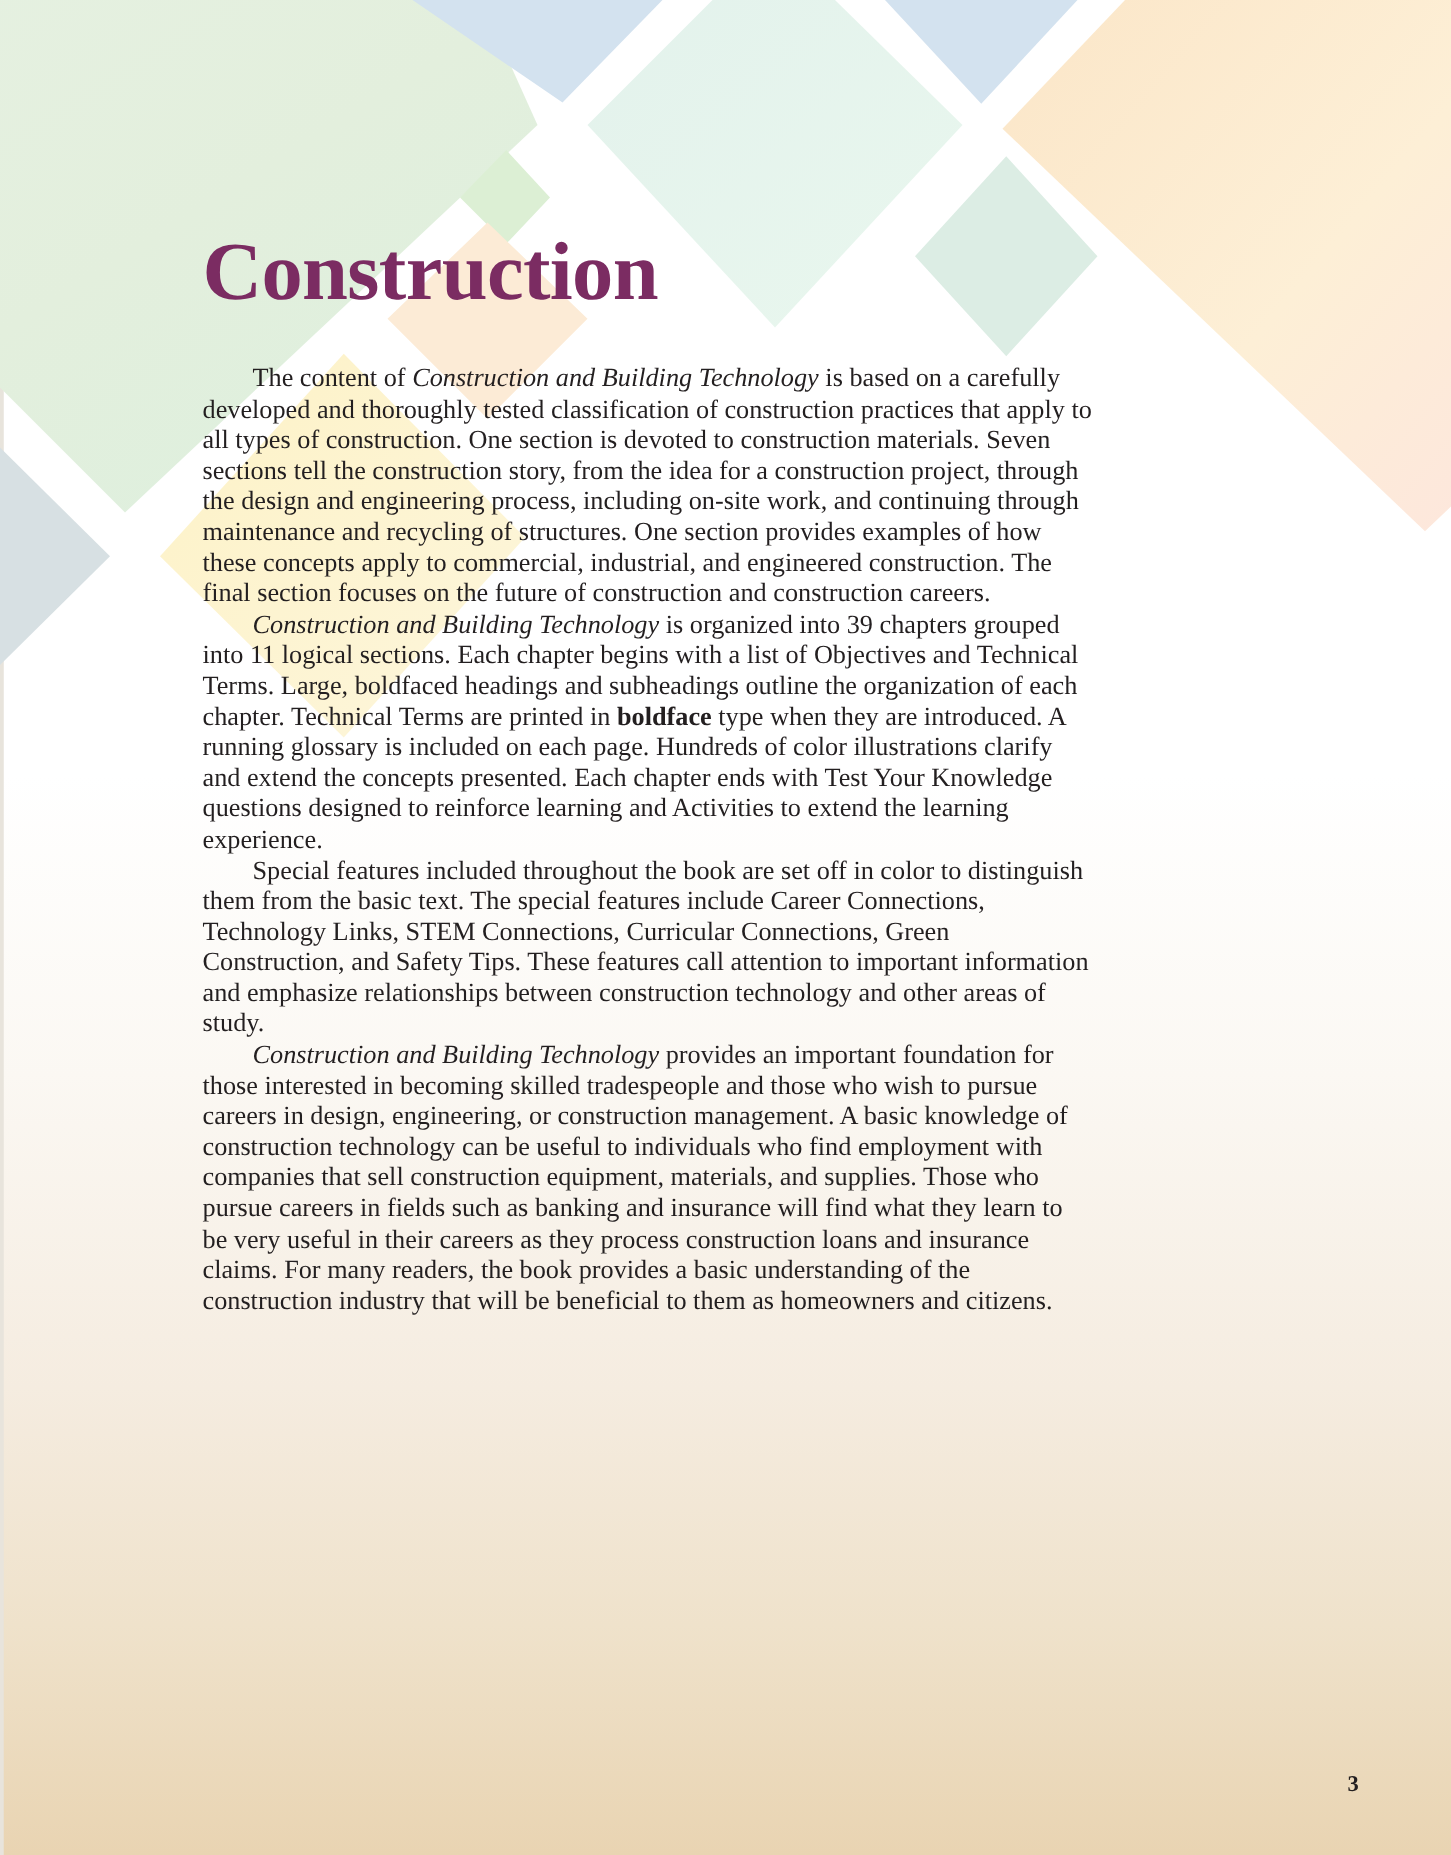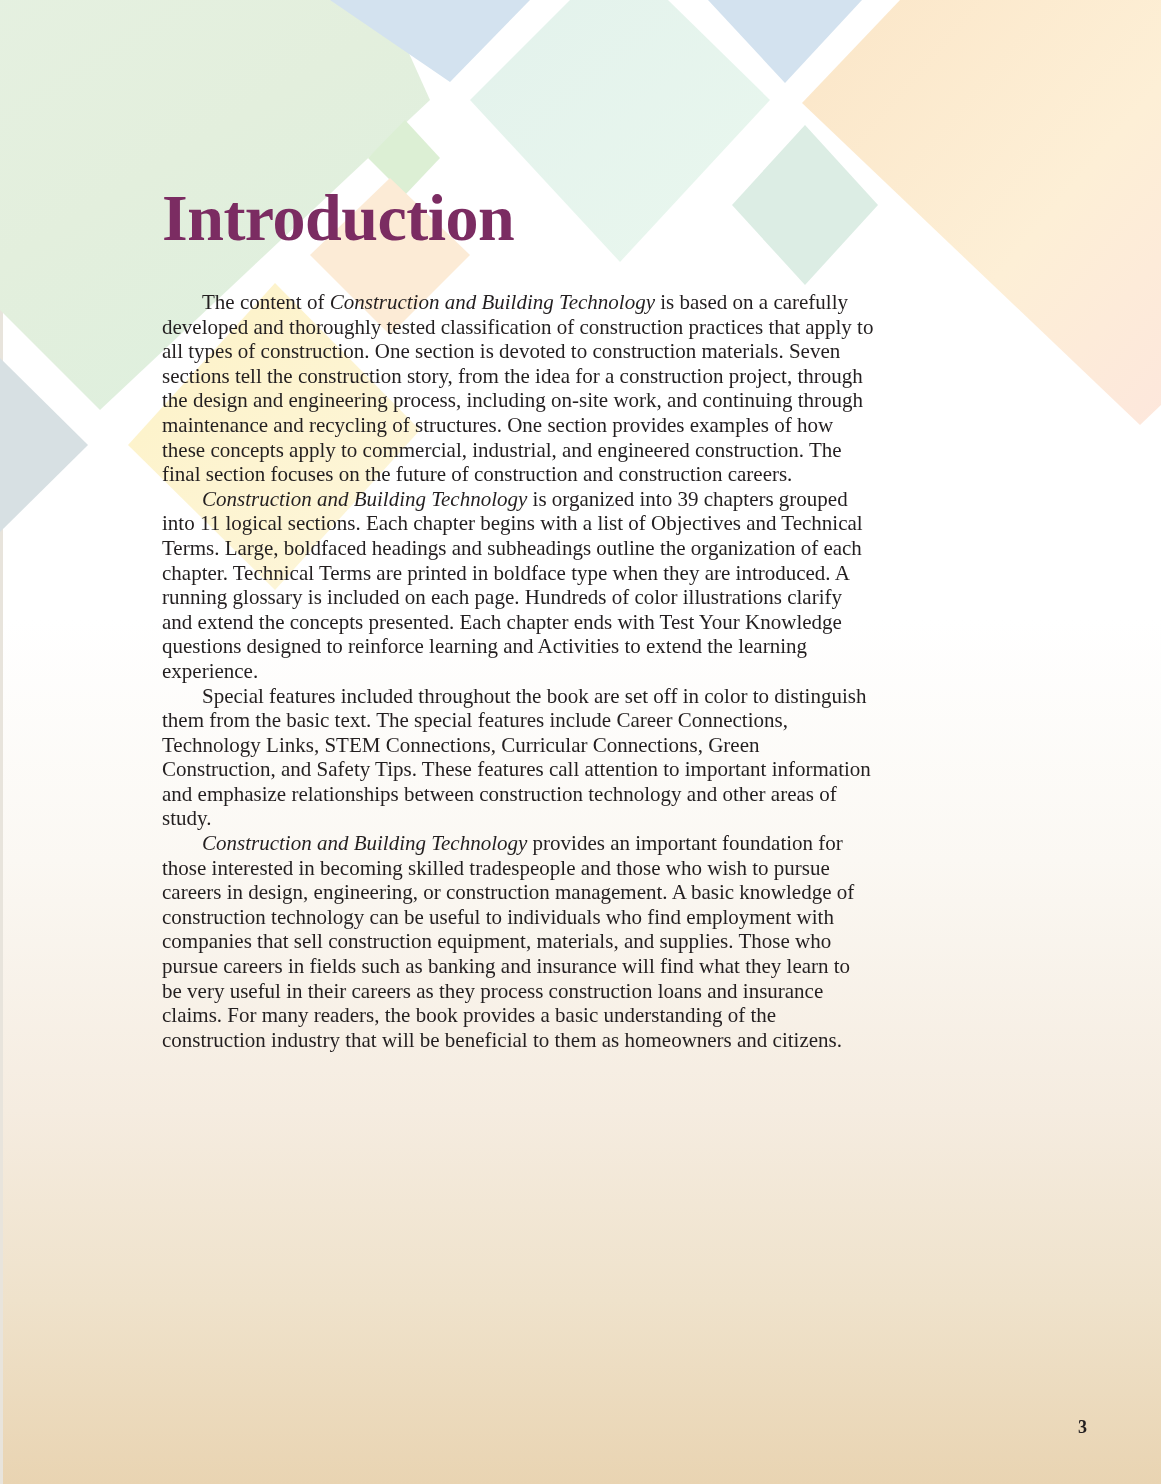--- a/index.html
+++ b/index.html
@@ -19,21 +19,21 @@
     font-weight: bold; font-size: 66px; line-height: 80px;
     color: #7b2c62; letter-spacing: -0.5px;
   }
   .body-text {
     position: absolute; left: 162px; top: 290px; width: 712px;
     font-family: "Liberation Serif", "DejaVu Serif", serif;
     font-size: 21px; line-height: 24.6px; color: #231f20;
   }
   .body-text p { margin: 0; text-indent: 40px; }
   .body-text em { font-style: italic; }
-  .body-text strong { font-weight: normal; }
+  .body-text strong { font-weight: bold; }
   .page-number {
     position: absolute; left: 1078px; top: 1417px;
     font-family: "Liberation Serif", "DejaVu Serif", serif;
     font-weight: bold; font-size: 18px; color: #231f20;
   }
 </style>
 </head>
 <body>
 
 <div class="page-edge"></div>
@@ -74,21 +74,21 @@
 
   <polygon points="802,103 900,0 1161,0 1161,405 1140,425" fill="url(#gPeach)"></polygon>
 
   <polygon points="310,255 390,178 470,255 390,335" fill="#fcebd6"></polygon>
 
   <polygon points="128,445 275,283 420,430 275,590" fill="url(#gYellow)"></polygon>
 
   <polygon points="0,358 88,445 0,532" fill="#d7e0e3"></polygon>
 </svg>
 
-<h1 class="title">Introduction</h1>
+<h1 class="title">Construction</h1>
 
 <div class="body-text">
   <p><span>The content of </span><em>Construction and Building Technology</em><span> is based on a carefully developed and thoroughly tested classification of construction practices that apply to all types of construction. One section is devoted to construction materials. Seven sections tell the construction story, from the idea for a construction project, through the design and engineering process, including on-site work, and continuing through maintenance and recycling of structures. One section provides examples of how these concepts apply to commercial, industrial, and engineered construction. The final section focuses on the future of construction and construction careers.</span></p>
   <p><em>Construction and Building Technology</em><span> is organized into 39 chapters grouped into 11 logical sections. Each chapter begins with a list of Objectives and Technical Terms. Large, boldfaced headings and subheadings outline the organization of each chapter. Technical Terms are printed in </span><strong>boldface</strong><span> type when they are introduced. A running glossary is included on each page. Hundreds of color illustrations clarify and extend the concepts presented. Each chapter ends with Test Your Knowledge questions designed to reinforce learning and Activities to extend the learning experience.</span></p>
   <p><span>Special features included throughout the book are set off in color to distinguish them from the basic text. The special features include Career Connections, Technology Links, STEM Connections, Curricular Connections, Green Construction, and Safety Tips. These features call attention to important information and emphasize relationships between construction technology and other areas of study.</span></p>
   <p><em>Construction and Building Technology</em><span> provides an important foundation for those interested in becoming skilled tradespeople and those who wish to pursue careers in design, engineering, or construction management. A basic knowledge of construction technology can be useful to individuals who find employment with companies that sell construction equipment, materials, and supplies. Those who pursue careers in fields such as banking and insurance will find what they learn to be very useful in their careers as they process construction loans and insurance claims. For many readers, the book provides a basic understanding of the construction industry that will be beneficial to them as homeowners and citizens.</span></p>
 </div>
 
 <div class="page-number">3</div>
 

